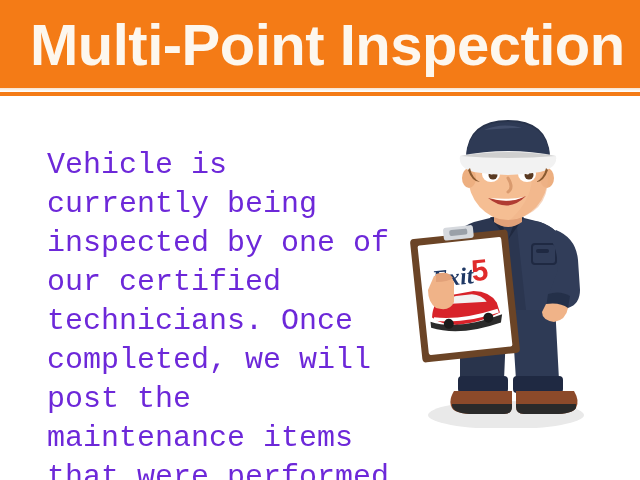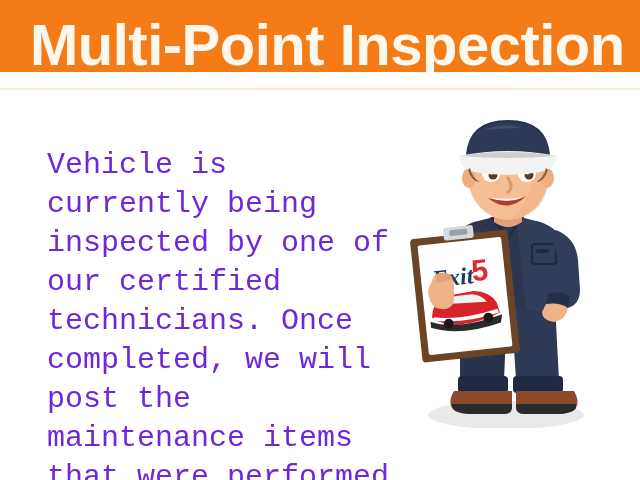--- a/index.html
+++ b/index.html
@@ -15,21 +15,21 @@
     font-family: "Liberation Sans", sans-serif;
     -webkit-font-smoothing: antialiased;
   }
 
   
   .header-banner {
     position: absolute;
     left: 0;
     top: 0;
     width: 640px;
-    height: 72px;
+    height: 96px;
     background: #F47B16;
     overflow: hidden;
   }
   .header-underline {
     position: absolute;
     left: 0;
     top: 88px;
     width: 640px;
     height: 4px;
     background: linear-gradient(to bottom, #f6e2cf 0%, #fdf9f4 70%, #ffffff 100%);

